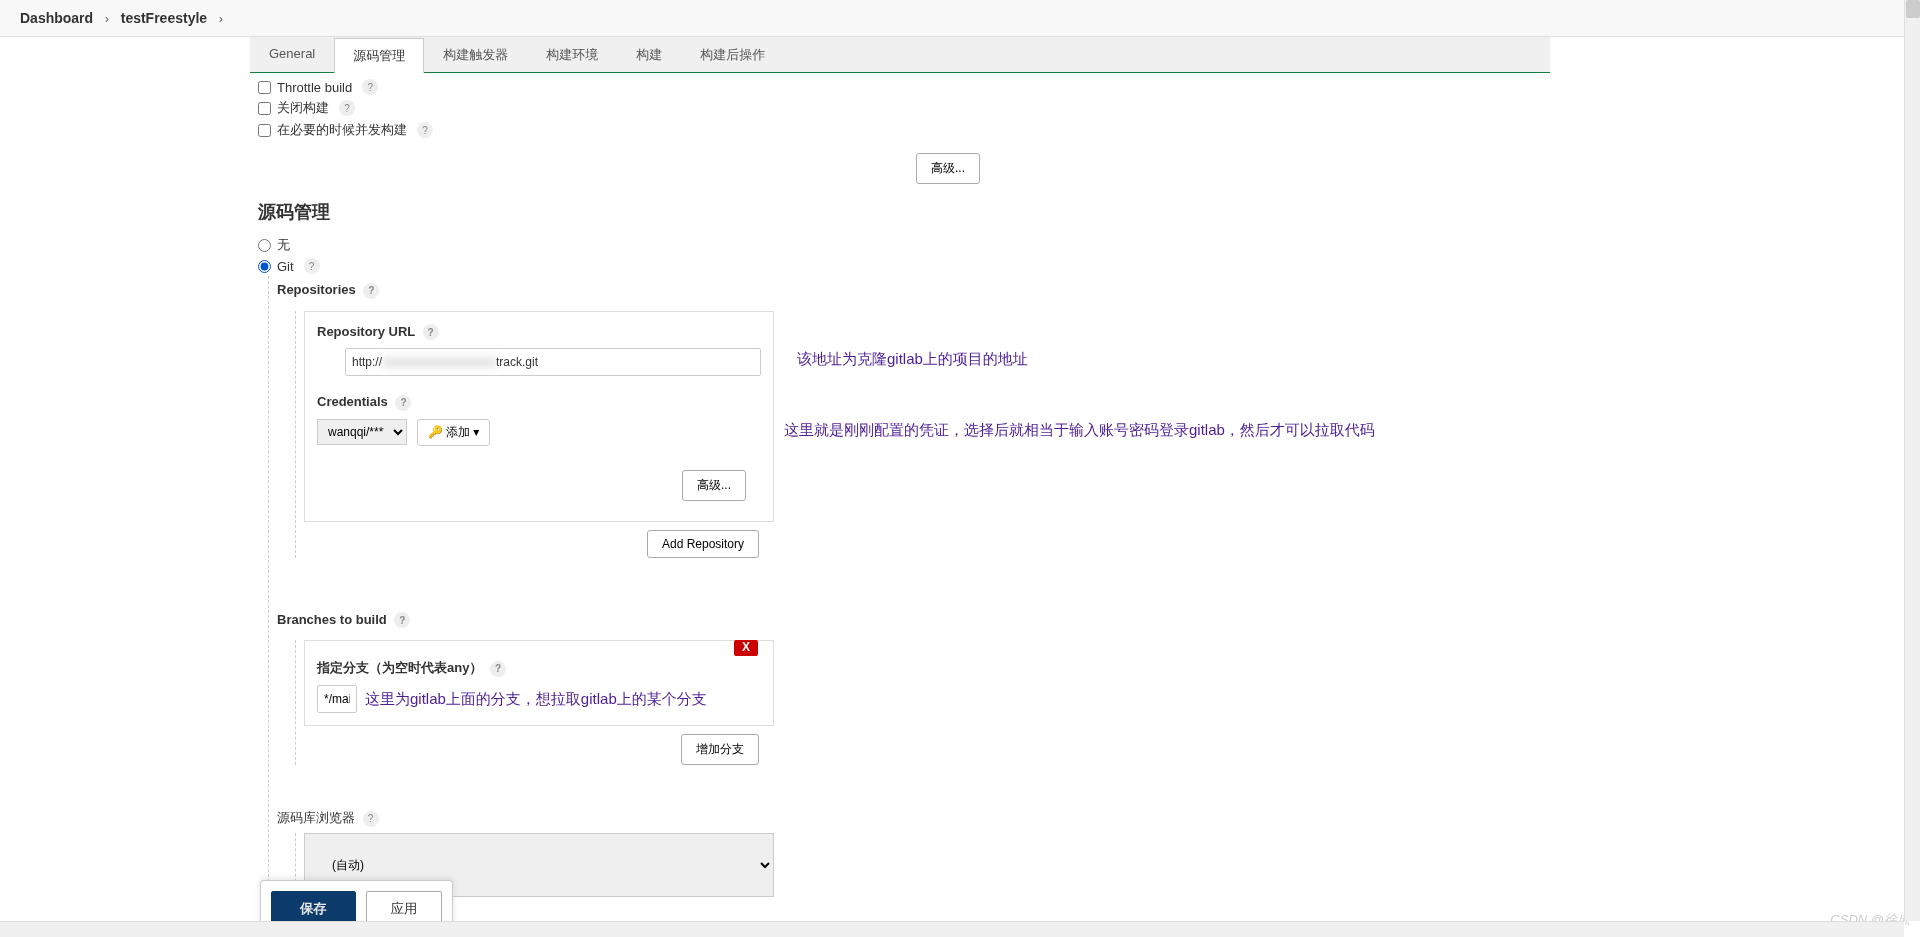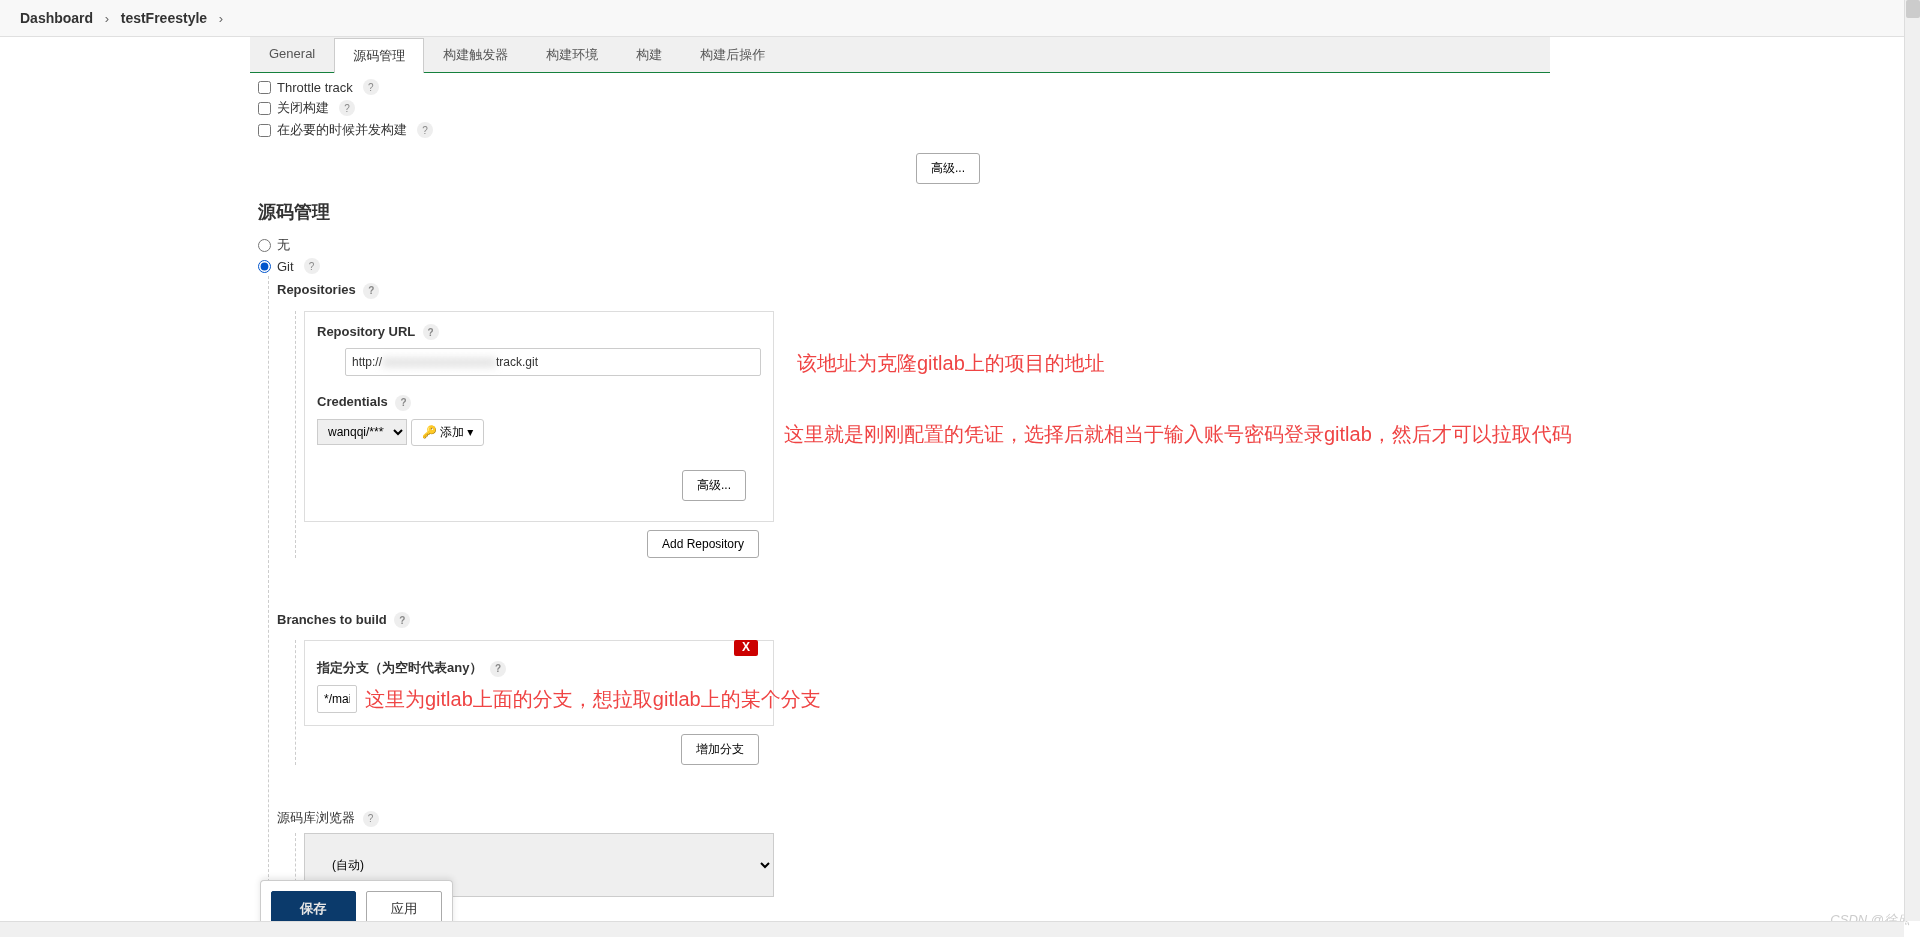--- a/index.html
+++ b/index.html
@@ -34,24 +34,24 @@
     
     .box { border: 1px solid #ddd; padding: 12px; margin: 6px 0 6px 0; width: 470px; position: relative; }
     .box-label { font-weight: bold; margin-bottom: 8px; }
     
     .txt-input { width: 100%; padding: 6px; border: 1px solid #ccc; border-radius: 2px; font-size: 12px; }
     .input-wrap { position: relative; }
     .input-url { font-size: 12px; color: #333; margin-left: 28px; }
     .input-url .blur { filter: blur(4px); color: #999; }
     
     .select-small { padding: 4px 6px; border: 1px solid #ccc; font-size: 12px; width: 90px; }
-    .add-btn { padding: 4px 10px; border: 1px solid #ccc; background: #fff; border-radius: 3px; font-size: 12px; cursor: pointer; }
+    .add-btn { padding: 4px 10px; border: 1px solid #ccc; background: #fff; border-radius: 3px; font-size: 12px; cursor: pointer; margin-left: 6px; }
     .key-icn { color: #d4a000; margin-right: 3px; }
     
-    .annotation { color: #ef4444; font-size: 20px; position: absolute; white-space: nowrap; }
+    .annotation { color: #4c1d95; font-size: 15px; position: absolute; white-space: nowrap; }
     
     .delete-x { position: absolute; top: -1px; right: 15px; background: #cc0000; color: #fff; padding: 0px 8px 2px 8px; font-weight: bold; font-size: 12px; cursor: pointer; border-radius: 2px; }
     
     .dropdown-wide { width: 470px; padding: 23px; border: 1px solid #ccc; font-size: 12px; }
     
     .footer-btns { position: fixed; bottom: 0; left: 260px; display: flex; gap: 10px; padding: 10px; background: #fff; border: 1px solid #ccc; border-bottom: none; border-radius: 4px 4px 0 0; box-shadow: 0 -2px 6px rgba(0,0,0,0.1); }
     .btn-primary { background: #0b3a6b; color: #e5e5e5; border: 1px solid #0b3a6b; padding: 8px 28px; font-weight: bold; cursor: pointer; border-radius: 2px; }
     .btn-secondary { background: #fff; color: #333; border: 1px solid #aaa; padding: 8px 24px; cursor: pointer; border-radius: 2px; }
     
     .watermark { position: fixed; bottom: 8px; right: 10px; color: #ccc; font-size: 13px; font-style: italic; }
@@ -79,21 +79,21 @@
     <div class="tab active">源码管理</div>
     <div class="tab">构建触发器</div>
     <div class="tab">构建环境</div>
     <div class="tab">构建</div>
     <div class="tab">构建后操作</div>
   </div>
 
   <div class="section">
     <div class="checkbox-row">
       <input type="checkbox" style="">
-      <span>Throttle track</span>
+      <span>Throttle build</span>
       <span class="help">?</span>
     </div>
     <div class="checkbox-row">
       <input type="checkbox" style="">
       <span>关闭构建</span>
       <span class="help">?</span>
     </div>
     <div class="checkbox-row">
       <input type="checkbox" style="">
       <span>在必要的时候并发构建</span>

